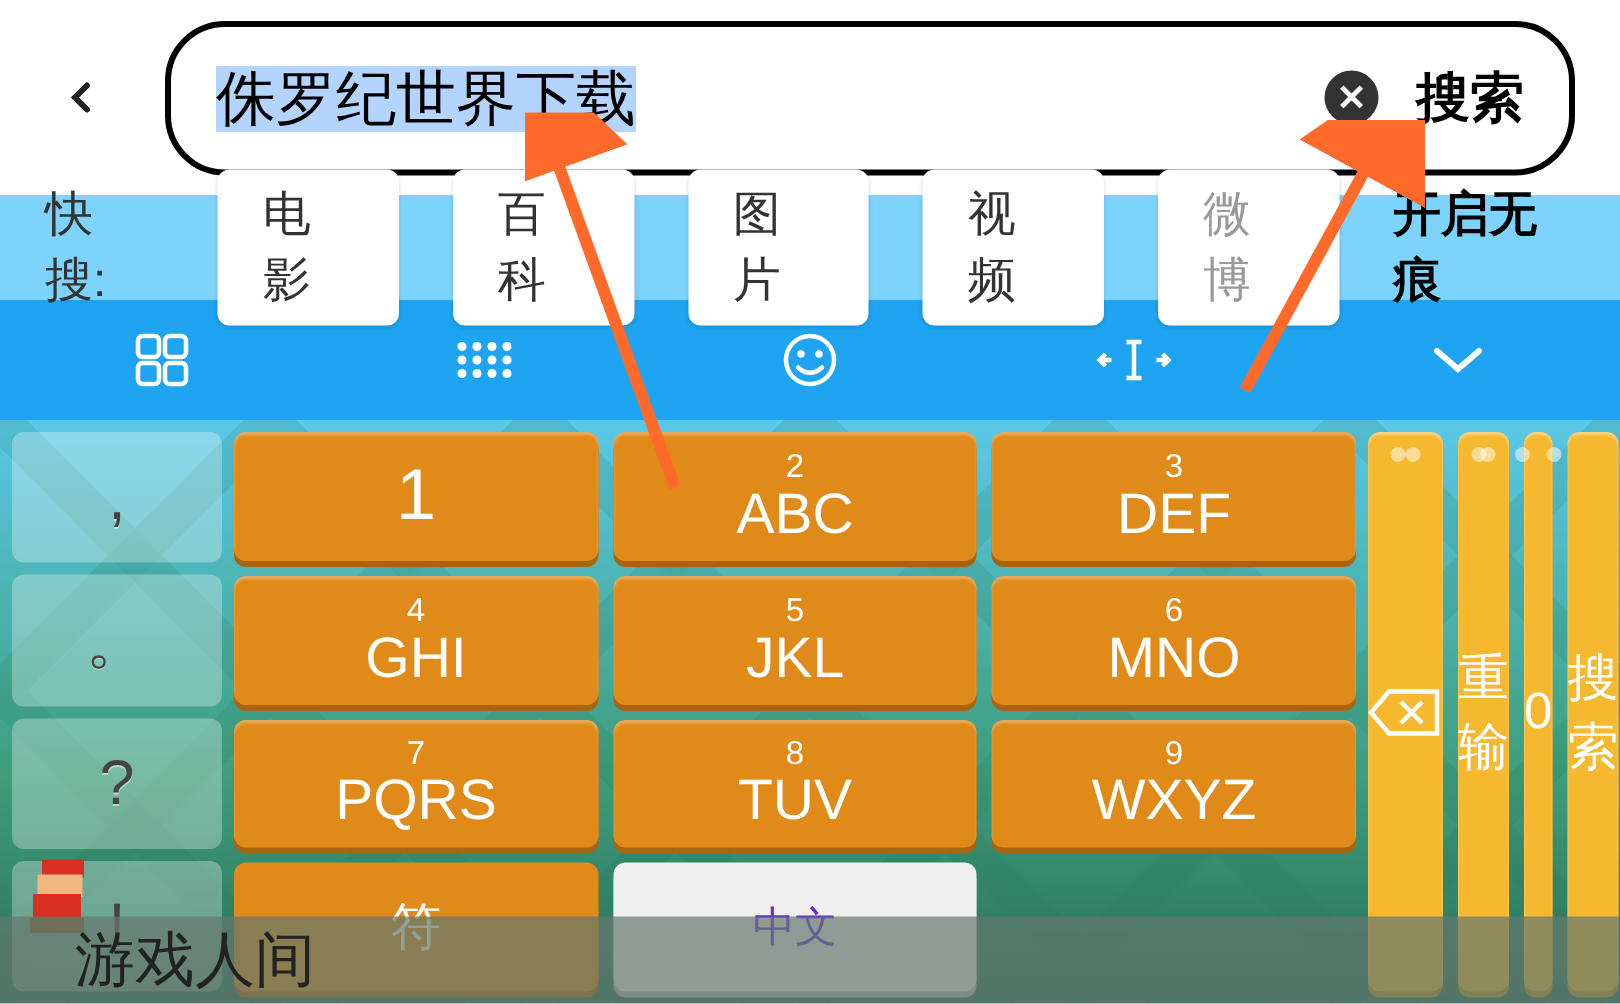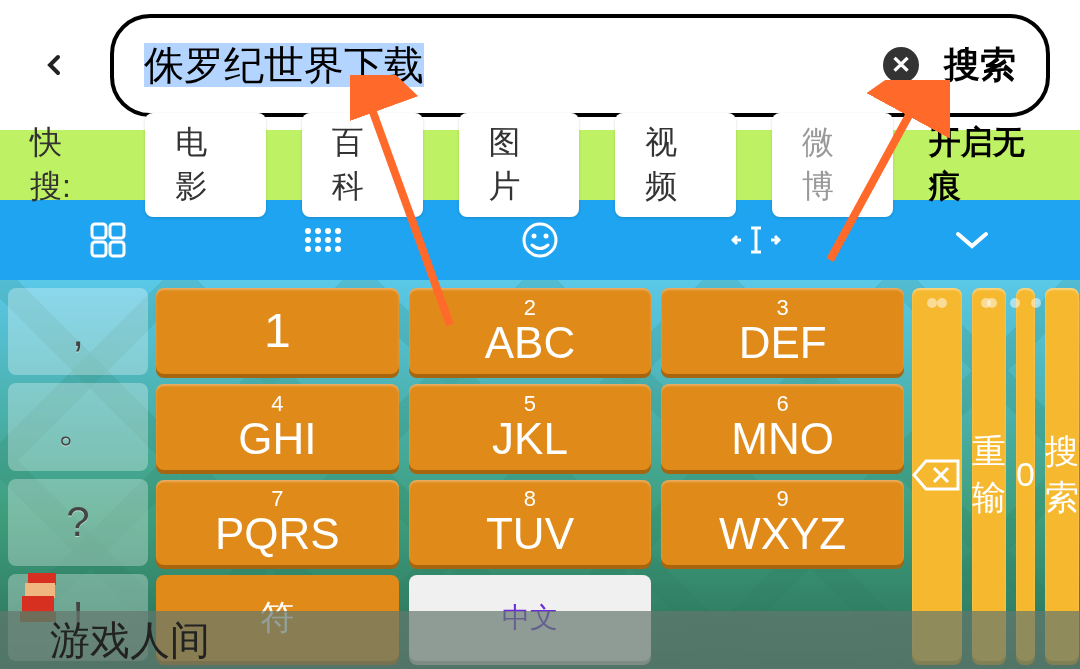--- a/index.html
+++ b/index.html
@@ -66,21 +66,21 @@
       font-weight: bold;
       color: #000;
       cursor: pointer;
     }
     .quick-search-row {
       height: 70px;
       display: flex;
       align-items: center;
       padding: 0 30px;
       gap: 36px;
-      background: #bef264;
+      background: #7dd3fc;
     }
     .quick-label {
       font-size: 32px;
       color: #333;
       margin-right: 10px;
     }
     .quick-item {
       padding: 8px 30px;
       font-size: 32px;
       color: #333;
@@ -165,21 +165,21 @@
       border-radius: 8px;
       box-shadow: 0 4px 0 #a8650f, inset 0 2px 2px rgba(255,255,255,0.3);
       display: flex;
       flex-direction: column;
       align-items: center;
       justify-content: center;
       color: #fff;
       cursor: pointer;
     }
     .key .num { font-size: 22px; line-height: 1; margin-bottom: 2px; }
-    .key .letters { font-size: 44px; font-weight: 500; line-height: 1; }
+    .key .letters { font-size: 38px; font-weight: 500; line-height: 1; }
     .key.single .letters { font-size: 48px; }
     .right-col {
       width: 160px;
       display: flex;
       gap: 10px;
       position: relative;
       z-index: 1;
     }
     .r-key {
       flex: 1;

